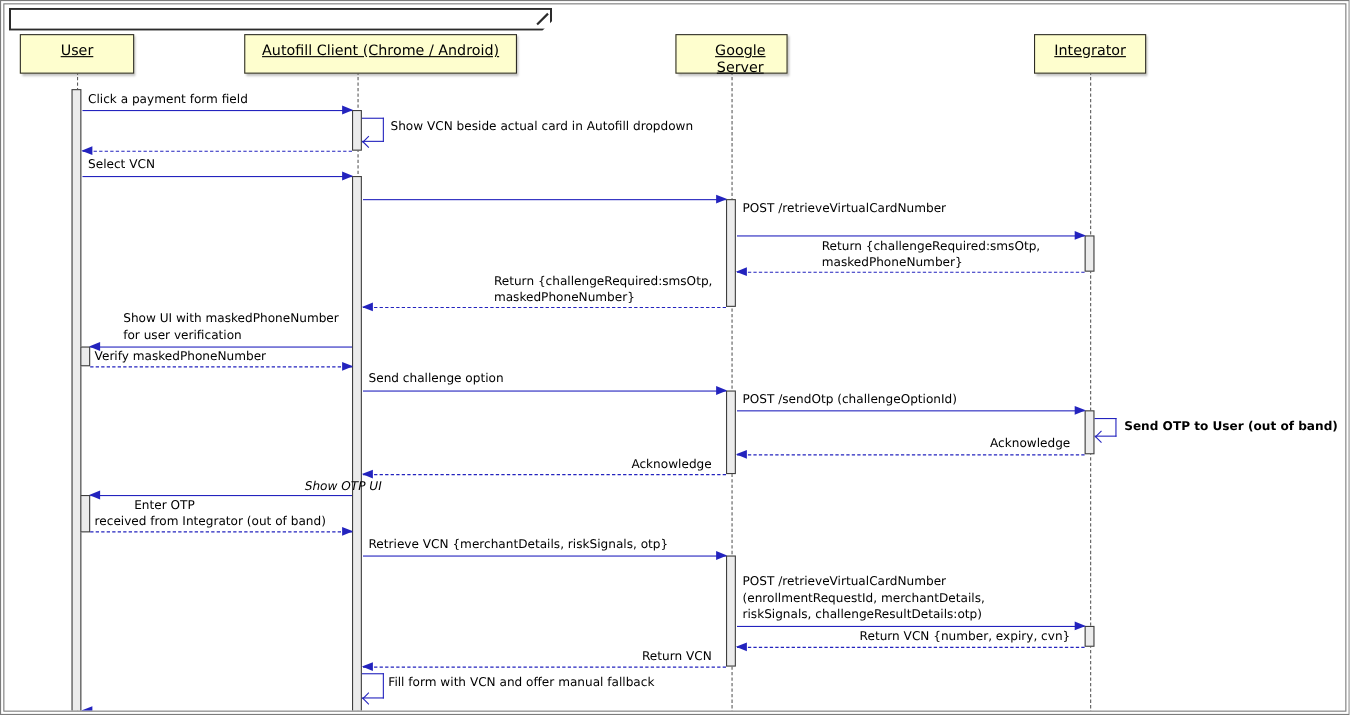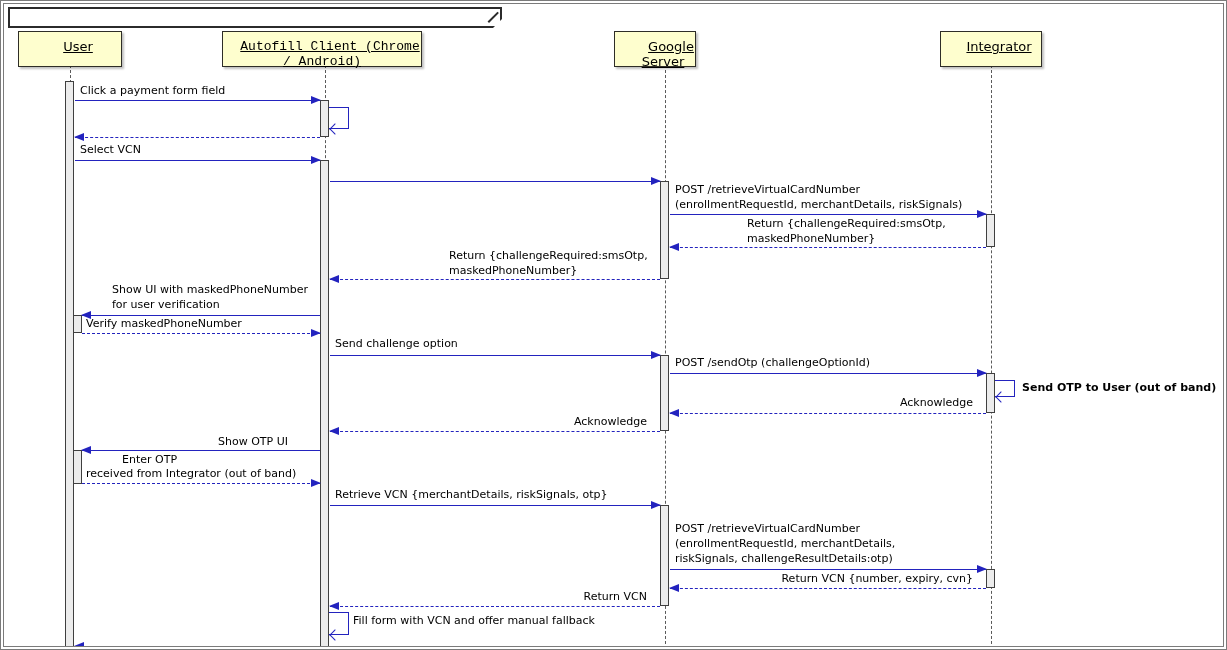--- a/index.html
+++ b/index.html
@@ -20,21 +20,21 @@
   .title-fold{
     position:absolute;left:485px;top:17px;width:14px;height:2px;background:#2b2b2b;
     transform:rotate(-45deg);transform-origin:left bottom;
   }
   
   .pbox{
     position:absolute;top:27px;height:36px;box-sizing:border-box;background:#FEFECE;
     border:1.5px solid #2e2d27;box-shadow:2px 2px 2px rgba(0,0,0,0.25);
     text-align:center;font-size:13px;padding-top:7px;z-index:5;
   }
-  .pbox span{text-decoration:underline;margin-left:16px;}
+  .pbox span{text-decoration:underline;}
   
   .lifeline{position:absolute;width:0;border-left:1px dashed #5a5a5a;z-index:1;}
   
   .act{position:absolute;width:9px;box-sizing:border-box;background:#ececec;border:1px solid #3f3f3f;z-index:2;}
   
   .arr{position:absolute;height:0;z-index:3;}
   .solid{border-top:1.5px solid #2323be;}
   .dashed{border-top:1.5px dashed #2323be;}
   .head-r{position:absolute;right:-1px;top:-5.5px;width:0;height:0;
     border-left:10px solid #2323be;border-top:4.5px solid transparent;border-bottom:4.5px solid transparent;}
@@ -56,22 +56,22 @@
 
   <div class="title-frame"></div>
   <div class="title-fold"></div>
 
   <div class="lifeline" style="left:65.5px;top:61px;height:584px;"></div>
   <div class="lifeline" style="left:320.5px;top:61px;height:584px;"></div>
   <div class="lifeline" style="left:660.5px;top:61px;height:584px;"></div>
   <div class="lifeline" style="left:986.5px;top:61px;height:584px;"></div>
 
   <div class="pbox" style="left:14px;width:104px;"><span>User</span></div>
-  <div class="pbox" style="left:218px;width:200px;font-family:Liberation Mono, monospace;"><span>Autofill Client (Chrome / Android)</span></div>
-  <div class="pbox" style="left:610px;width:82px;padding-left:16px;"><span>Google Server</span></div>
+  <div class="pbox" style="left:218px;width:248px;"><span>Autofill Client (Chrome / Android)</span></div>
+  <div class="pbox" style="left:610px;width:102px;padding-left:16px;"><span>Google Server</span></div>
   <div class="pbox" style="left:936px;width:102px;"><span>Integrator</span></div>
 
   <div class="act" style="left:61px;top:77px;height:566px;"></div>
   <div class="act" style="left:69px;top:311px;height:18px;"></div>
   <div class="act" style="left:69px;top:446px;height:34px;"></div>
   <div class="act" style="left:316px;top:96px;height:37px;"></div>
   <div class="act" style="left:316px;top:156px;height:487px;"></div>
   <div class="act" style="left:656px;top:177px;height:98px;"></div>
   <div class="act" style="left:656px;top:351px;height:76px;"></div>
   <div class="act" style="left:656px;top:501px;height:101px;"></div>
@@ -143,36 +143,36 @@
       <i class="head-l"></i>
     </div>
   <div class="selfloop" style="left:325px;top:608px;width:20px;height:23px;">
       <i class="oah"></i>
     </div>
   <div class="arr dashed" style="left:71px;top:642px;width:245px;">
       <i class="head-l"></i>
     </div>
 
   <div class="lbl" style="left:76px;top:80px;">Click a payment form field</div>
+  <div class="lbl" style="left:351px;top:104px;">Show VCN beside actual card in Autofill dropdown</div>
   <div class="lbl" style="left:76px;top:139px;">Select VCN</div>
   <div class="lbl" style="left:671px;top:179px;">POST /retrieveVirtualCardNumber</div>
-  <div class="lbl" style="left:671px;top:194px;">(enrollmentRequestId, merchantDetails, riskSignals)</div>
   <div class="lbl" style="left:743px;top:213px;">Return {challengeRequired:smsOtp,</div>
   <div class="lbl" style="left:743px;top:228px;">maskedPhoneNumber}</div>
   <div class="lbl" style="left:445px;top:245px;">Return {challengeRequired:smsOtp,</div>
   <div class="lbl" style="left:445px;top:260px;">maskedPhoneNumber}</div>
   <div class="lbl" style="left:108px;top:279px;">Show UI with maskedPhoneNumber</div>
   <div class="lbl" style="left:108px;top:294px;">for user verification</div>
   <div class="lbl" style="left:82px;top:313px;">Verify maskedPhoneNumber</div>
   <div class="lbl" style="left:331px;top:333px;">Send challenge option</div>
   <div class="lbl" style="left:671px;top:352px;">POST /sendOtp (challengeOptionId)</div>
   <div class="lbl" style="left:1018px;top:377px;font-weight:bold;">Send OTP to User (out of band)</div>
   <div class="lbl ral" style="right:250px;top:392px;">Acknowledge</div>
   <div class="lbl ral" style="right:576px;top:411px;">Acknowledge</div>
-  <div class="lbl ral" style="right:935px;top:431px;">Show OTP UI</div>
+  <div class="lbl ral" style="right:876px;top:431px;font-style:italic;">Show OTP UI</div>
   <div class="lbl" style="left:82px;top:449px;margin-left:36px;">Enter OTP</div>
   <div class="lbl" style="left:82px;top:463px;">received from Integrator (out of band)</div>
   <div class="lbl" style="left:331px;top:484px;">Retrieve VCN {merchantDetails, riskSignals, otp}</div>
   <div class="lbl" style="left:671px;top:518px;">POST /retrieveVirtualCardNumber</div>
   <div class="lbl" style="left:671px;top:533px;">(enrollmentRequestId, merchantDetails,</div>
   <div class="lbl" style="left:671px;top:548px;">riskSignals, challengeResultDetails:otp)</div>
   <div class="lbl ral" style="right:250px;top:568px;">Return VCN {number, expiry, cvn}</div>
   <div class="lbl ral" style="right:576px;top:586px;">Return VCN</div>
   <div class="lbl" style="left:349px;top:610px;">Fill form with VCN and offer manual fallback</div>
 

